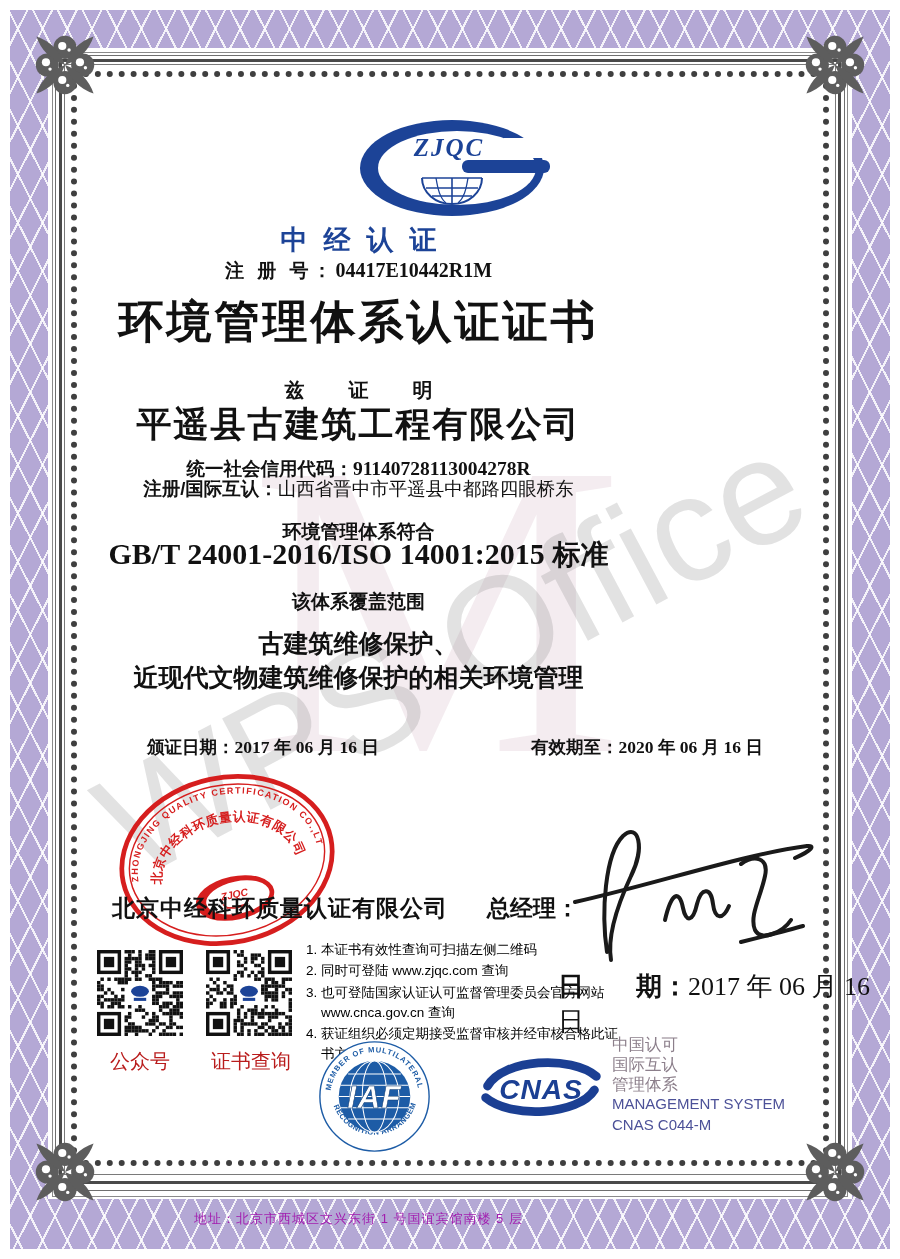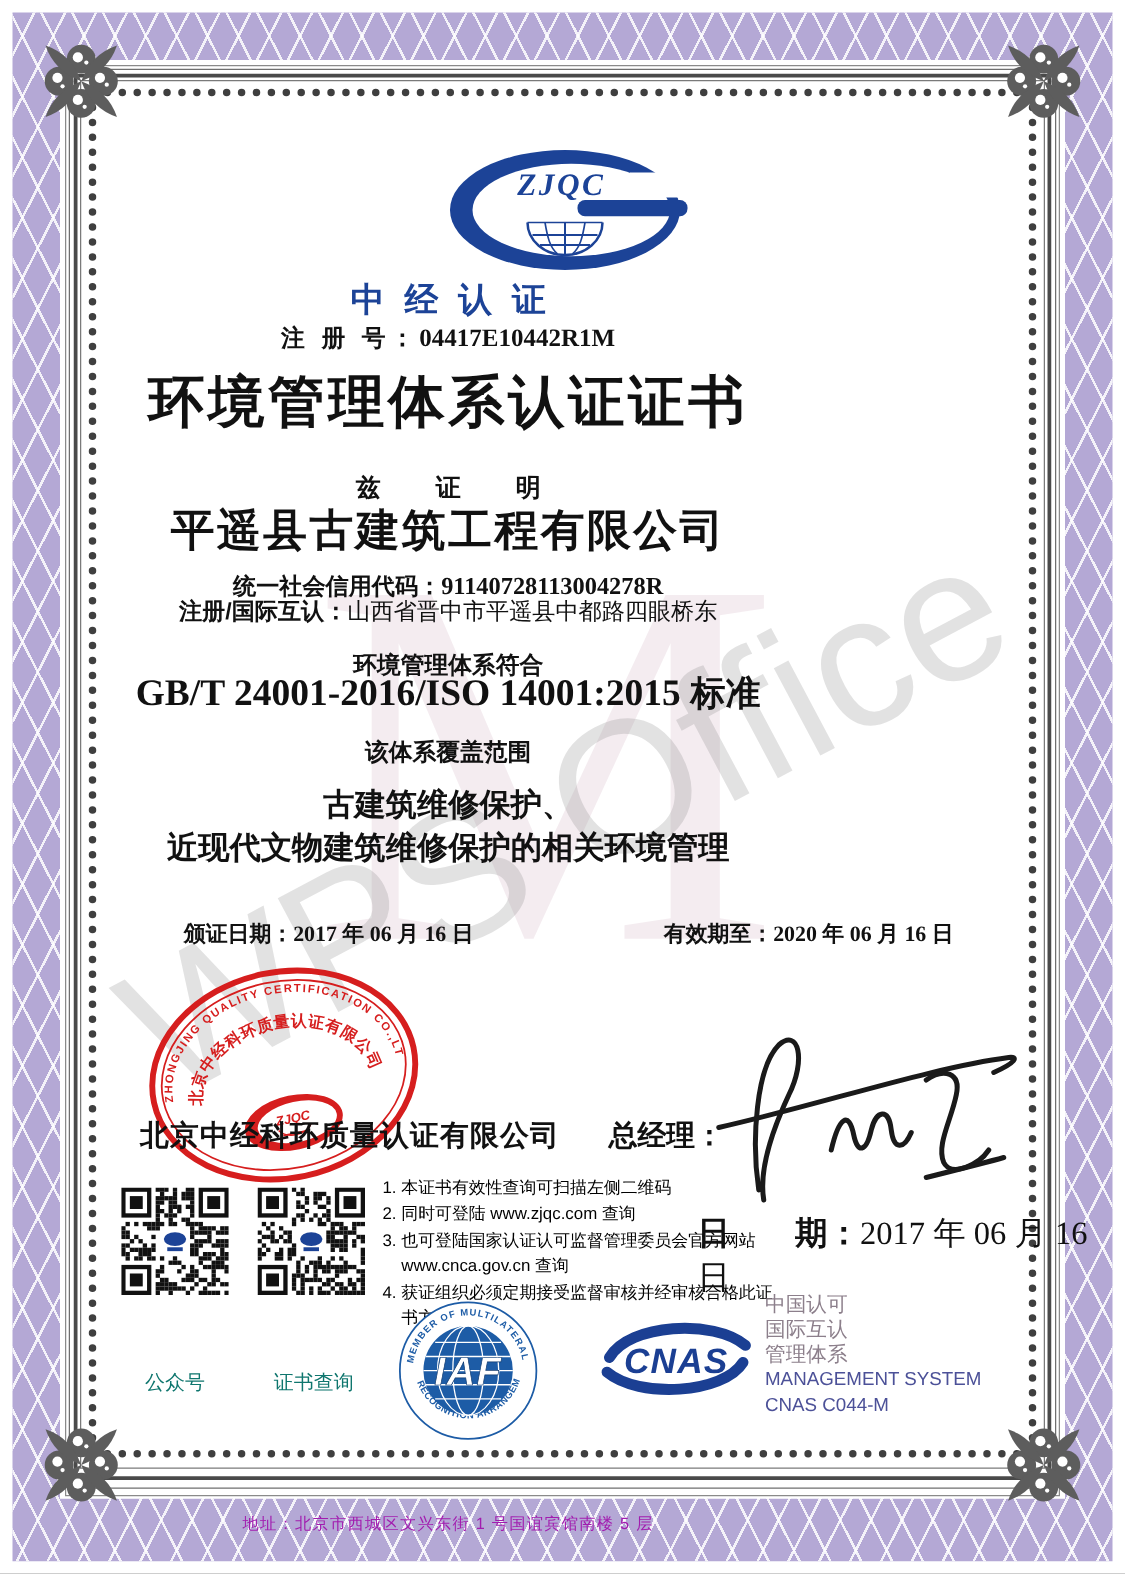--- a/index.html
+++ b/index.html
@@ -45,21 +45,21 @@
   .scope1{top:627px;font-size:25px;font-weight:bold;}
   .scope2{top:661px;font-size:25px;font-weight:bold;}
   .dateline{top:735px;font-size:17.5px;font-weight:bold;}
   .issue{left:147px;} .expiry{left:531px;}
   .stamp{left:113px;top:770px;width:228px;height:180px;z-index:4;}
   .issuerline{left:112px;top:893px;font-size:23px;font-weight:900;z-index:5;letter-spacing:1px;}
   .gm{left:487px;top:893px;font-size:23px;font-weight:900;z-index:5;}
   .signature{left:545px;top:824px;width:280px;height:140px;z-index:6;}
   .qr{width:86px;height:86px;}
   .qr1{left:97px;top:950px;} .qr2{left:206px;top:950px;}
-  .qrlabel{top:1096px;font-size:16px;color:#0f766e;}
+  .qrlabel{top:1048px;font-size:20px;color:#b91c1c;}
   .qrl1{left:85px;width:110px;text-align:center;} .qrl2{left:196px;width:110px;text-align:center;}
   .notes{left:303px;top:940px;width:325px;font-size:13.5px;line-height:1.5;color:#000000;}
   .notes ol{margin:0;padding-left:18px;}
   .notes li{margin-bottom:1px;}
   .signdate{left:558px;top:969px;font-size:26px;}
   .signdate .lbl{font-weight:bold;}
   .iaf{left:318px;top:1040px;width:113px;height:113px;}
   .cnas{left:477px;top:1053px;width:128px;height:68px;}
   .accred{left:612px;top:1035px;line-height:1.2;}
   .accred .cn{font-size:16.5px;color:#8c7f8b;}

